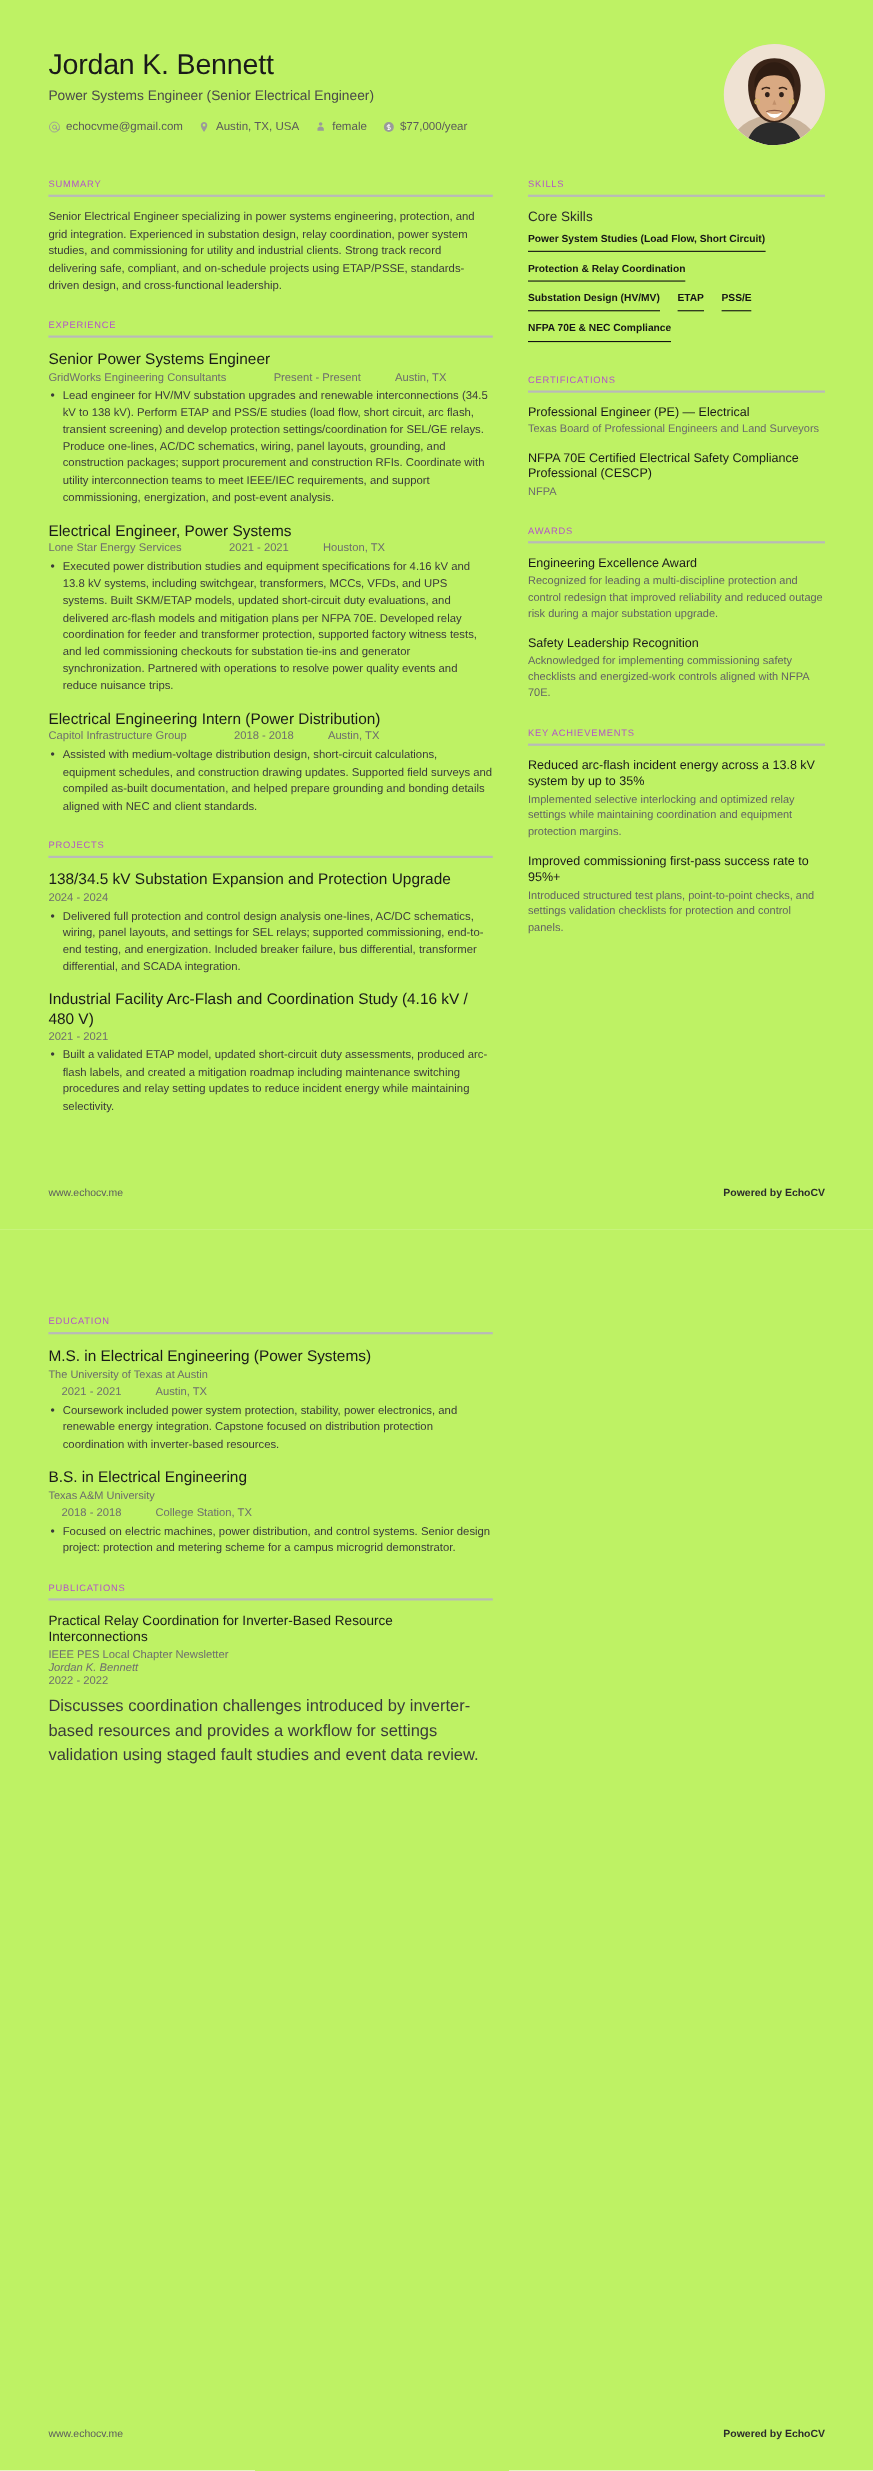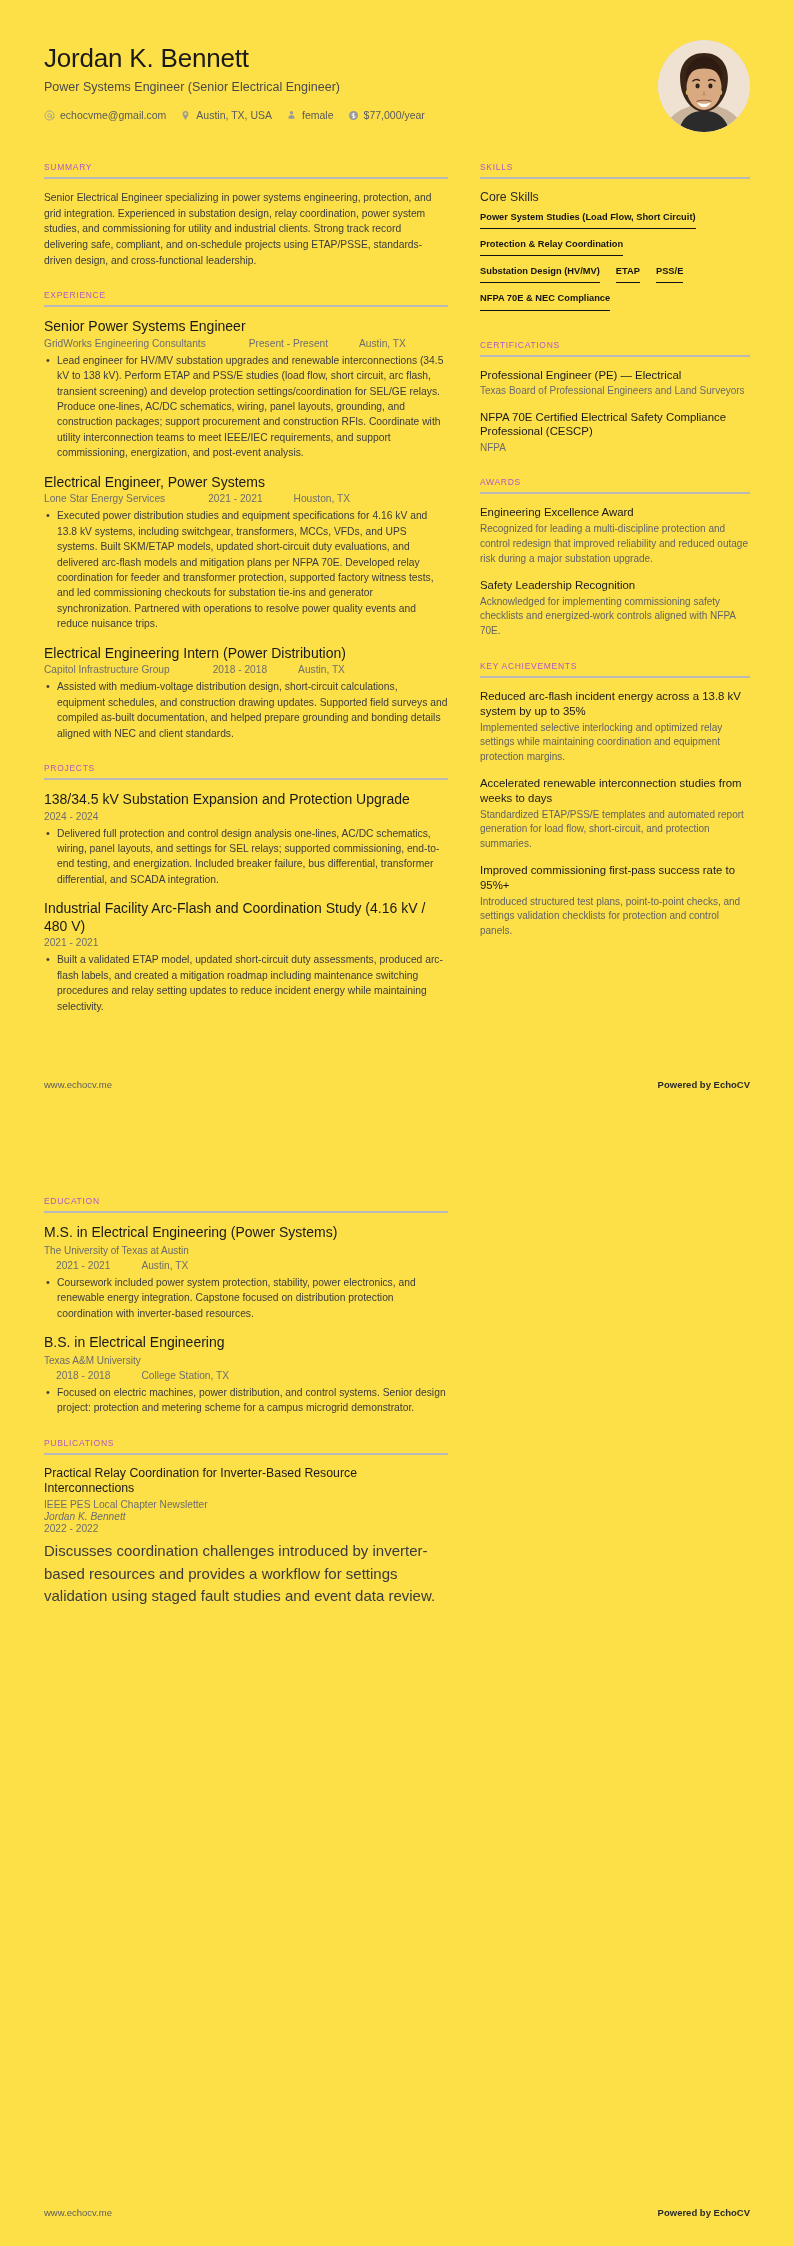--- a/index.html
+++ b/index.html
@@ -8,21 +8,21 @@
     background: #ffffff;
   }
   body {
     font-family: "Liberation Sans", sans-serif;
     color: #2d2d2d;
     -webkit-font-smoothing: antialiased;
   }
   .page {
     position: relative;
     width: 794px;
-    background: #fde047;
+    background: #bef264;
     box-sizing: border-box;
   }
   .page-1 { height: 1118px; }
   .page-2 { height: 1128px; }
 
   
   .header {
     padding: 38px 44px 0 44px;
     display: flex;
     align-items: flex-start;
@@ -441,24 +441,20 @@
       </div>
 
       <div class="section">
         <div class="section-head">KEY ACHIEVEMENTS</div>
         <div class="section-rule"></div>
         <div class="r-entry">
           <div class="r-title">Reduced arc-flash incident energy across a 13.8 kV system by up to 35%</div>
           <div class="r-desc">Implemented selective interlocking and optimized relay settings while maintaining coordination and equipment protection margins.</div>
         </div>
         <div class="r-entry">
-          <div class="r-title">Accelerated renewable interconnection studies from weeks to days</div>
-          <div class="r-desc">Standardized ETAP/PSS/E templates and automated report generation for load flow, short-circuit, and protection summaries.</div>
-        </div>
-        <div class="r-entry">
           <div class="r-title">Improved commissioning first-pass success rate to 95%+</div>
           <div class="r-desc">Introduced structured test plans, point-to-point checks, and settings validation checklists for protection and control panels.</div>
         </div>
       </div>
 
     </div>
   </div>
 
   <div class="footer">
     <span>www.echocv.me</span>

